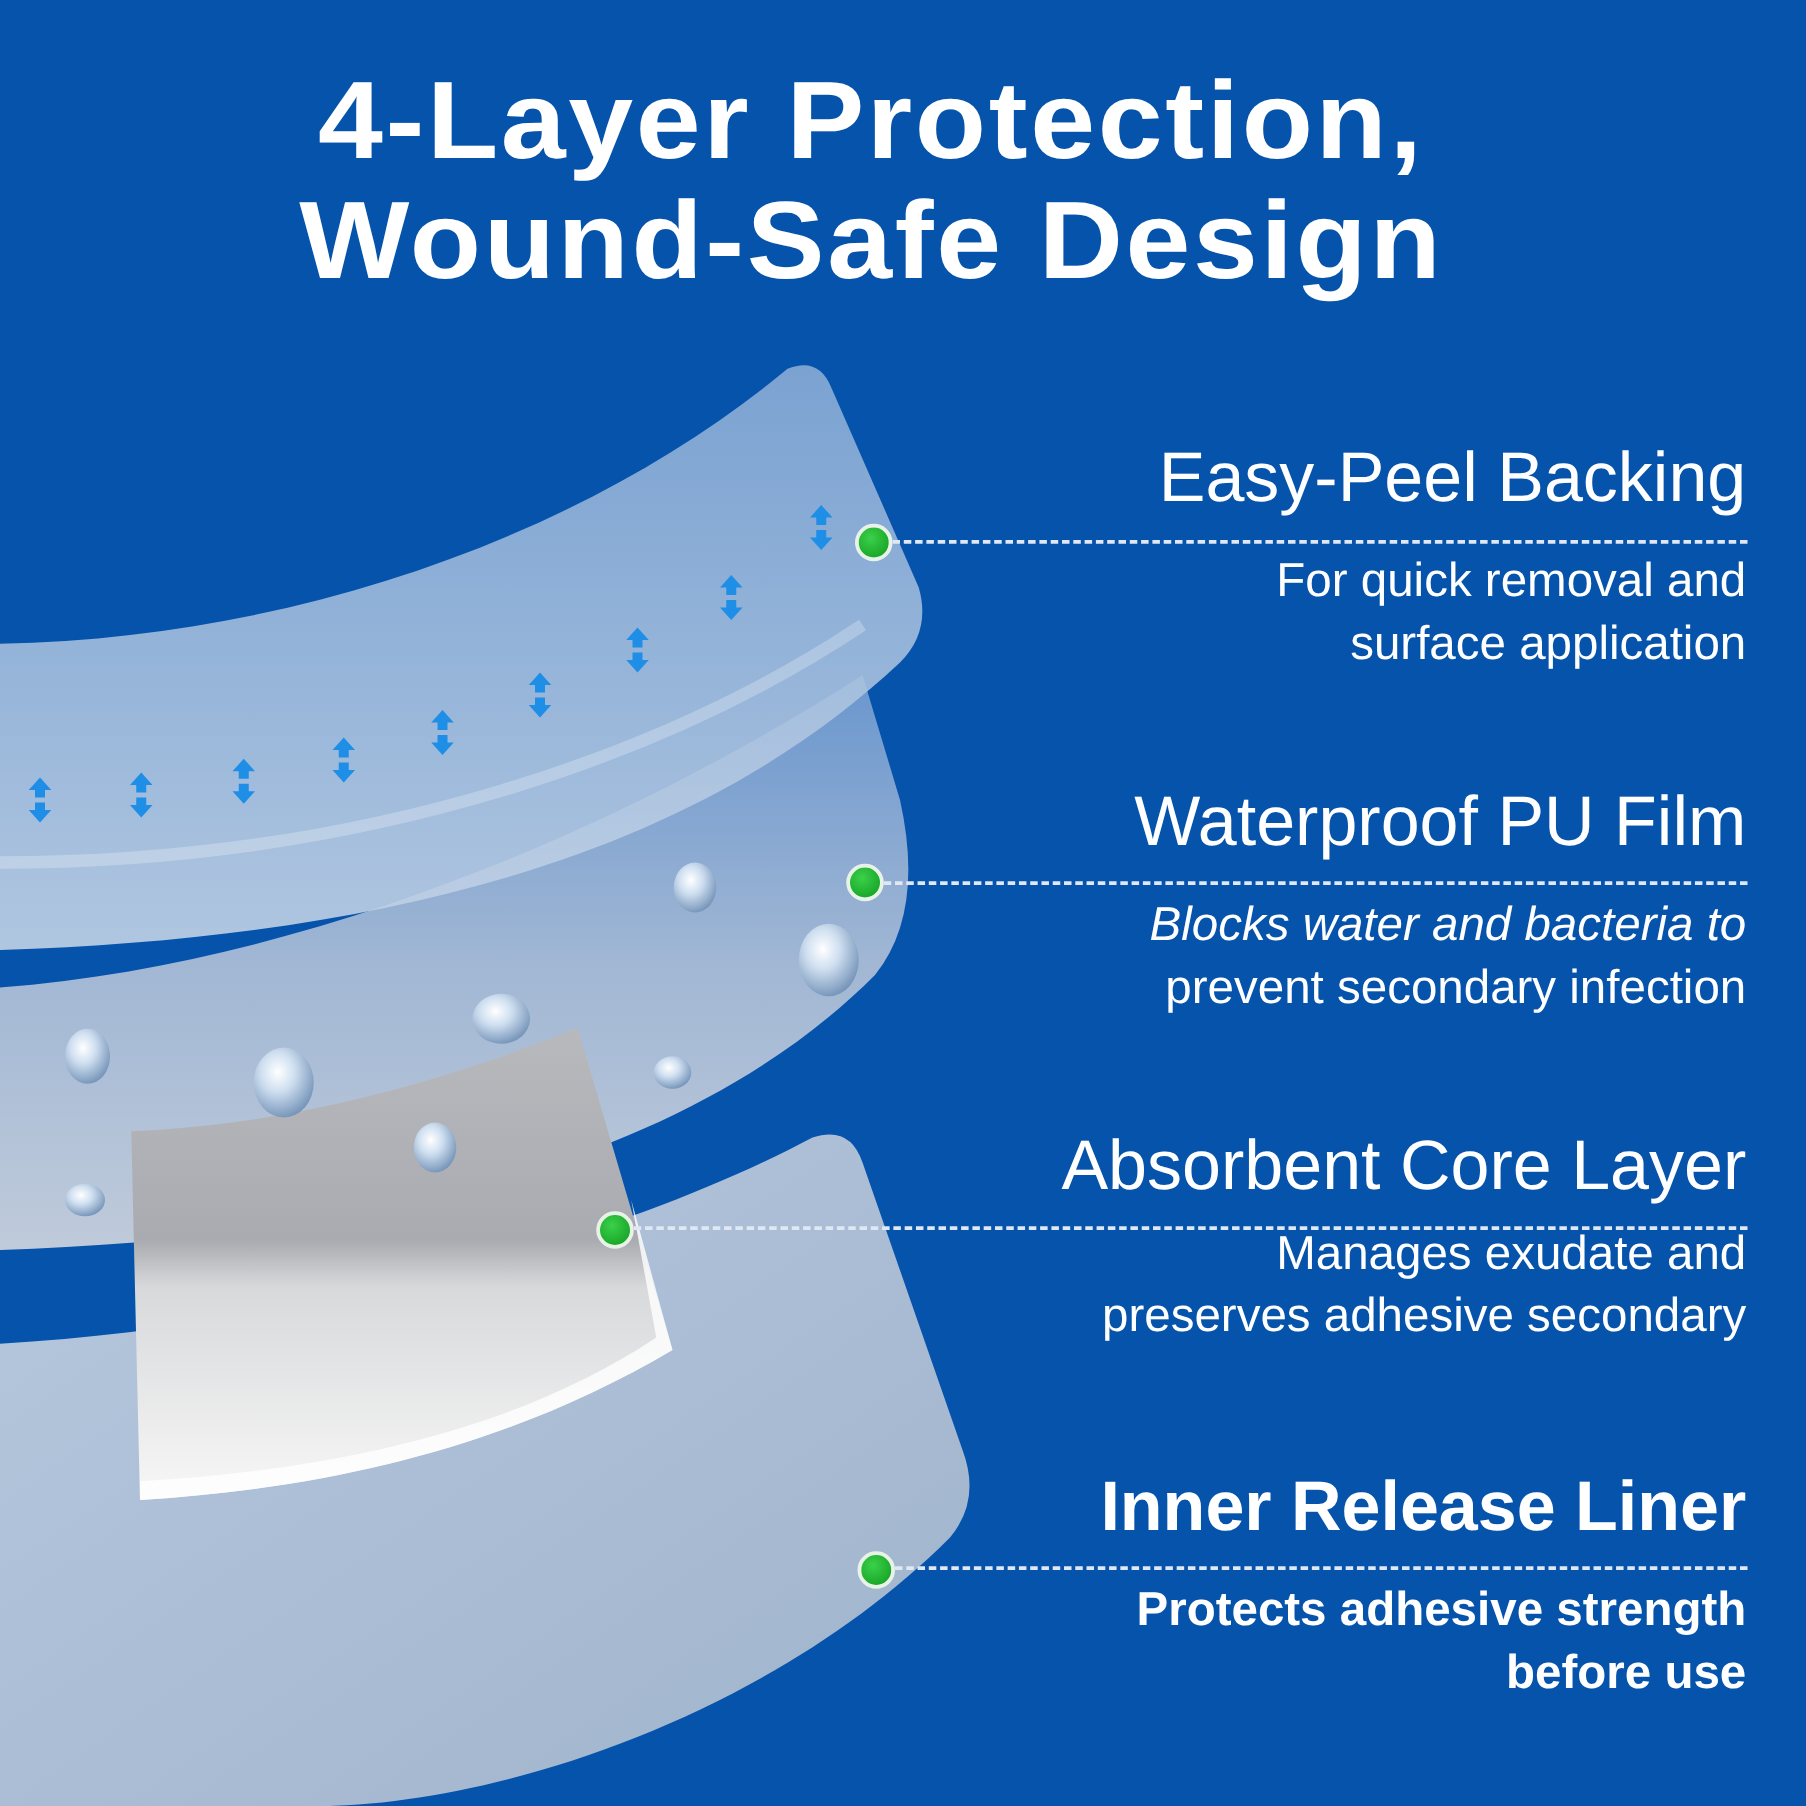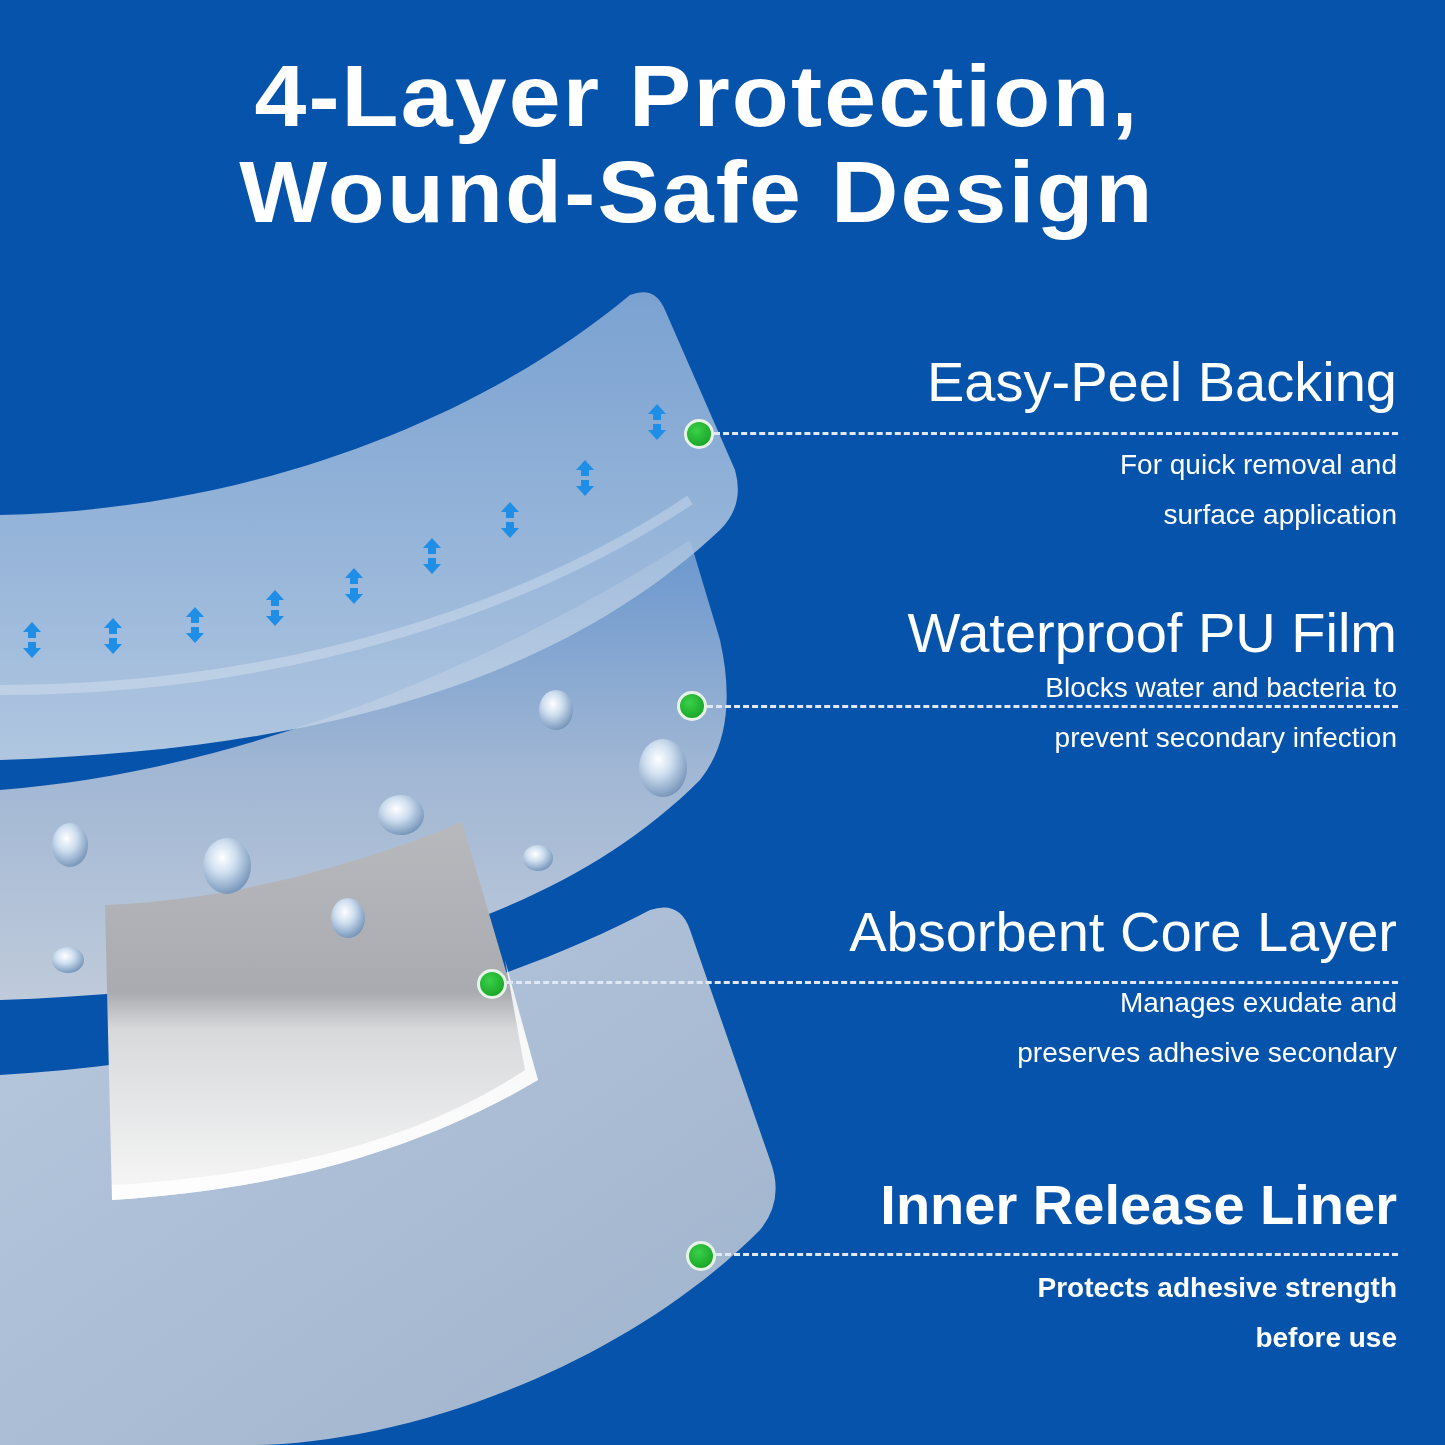--- a/index.html
+++ b/index.html
@@ -2,21 +2,21 @@
 <html><head>
 <meta charset="utf-8">
 <style>
   html, body { margin:0; padding:0; }
   body { width:1445px; height:1445px; overflow:hidden; background:#0653ac; font-family:"Liberation Sans", sans-serif; position:relative; }
   .title { position:absolute; left:0; top:48px; width:1394px; text-align:center; color:#fff; font-weight:bold; font-size:88px; line-height:96px; letter-spacing:2px; }
   .title div { transform:scaleX(1.06); }
   svg.art { position:absolute; left:0; top:0; }
   .label { position:absolute; right:48px; text-align:right; color:#fff; }
   .label .h { font-size:56px; line-height:60px; }
-  .label .d { font-size:28px; line-height:50px; }
+  .label .d { font-size:38px; line-height:50px; }
   .dash { position:absolute; height:0; border-top:3px dashed #dfe8f4; }
   .dot { position:absolute; width:30px; height:30px; border-radius:50%; background:radial-gradient(circle at 40% 35%, #3bd04a, #0f9a1e); border:3px solid #e8f3e8; box-sizing:border-box; }
 </style>
 </head>
 <body>
 
 <div class="title">
   <div>4-Layer Protection,</div>
   <div>Wound-Safe Design</div>
 </div>
@@ -129,23 +129,23 @@
 
 <div class="dot" style="left:686px;top:1241px;"></div>
 <div class="dash" style="left:716px;top:1253px;width:682px;"></div>
 
 <div class="label" style="top:352px;">
   <div class="h">Easy-Peel Backing</div>
   <div class="d" style="margin-top:28px;">For quick removal and</div>
   <div class="d">surface application</div>
 </div>
 
-<div class="label" style="top:603px;">
+<div class="label" style="top:627px;">
   <div class="h">Waterproof PU Film</div>
-  <div class="d" style="">Blocks water and bacteria to</div>
+  <div class="d" style="margin-top:28px;font-style:italic;">Blocks water and bacteria to</div>
   <div class="d">prevent secondary infection</div>
 </div>
 
 <div class="label" style="top:902px;">
   <div class="h">Absorbent Core Layer</div>
   <div class="d" style="margin-top:16px;">Manages exudate and</div>
   <div class="d">preserves adhesive secondary</div>
 </div>
 
 <div class="label" style="top:1175px;font-weight:bold;">

